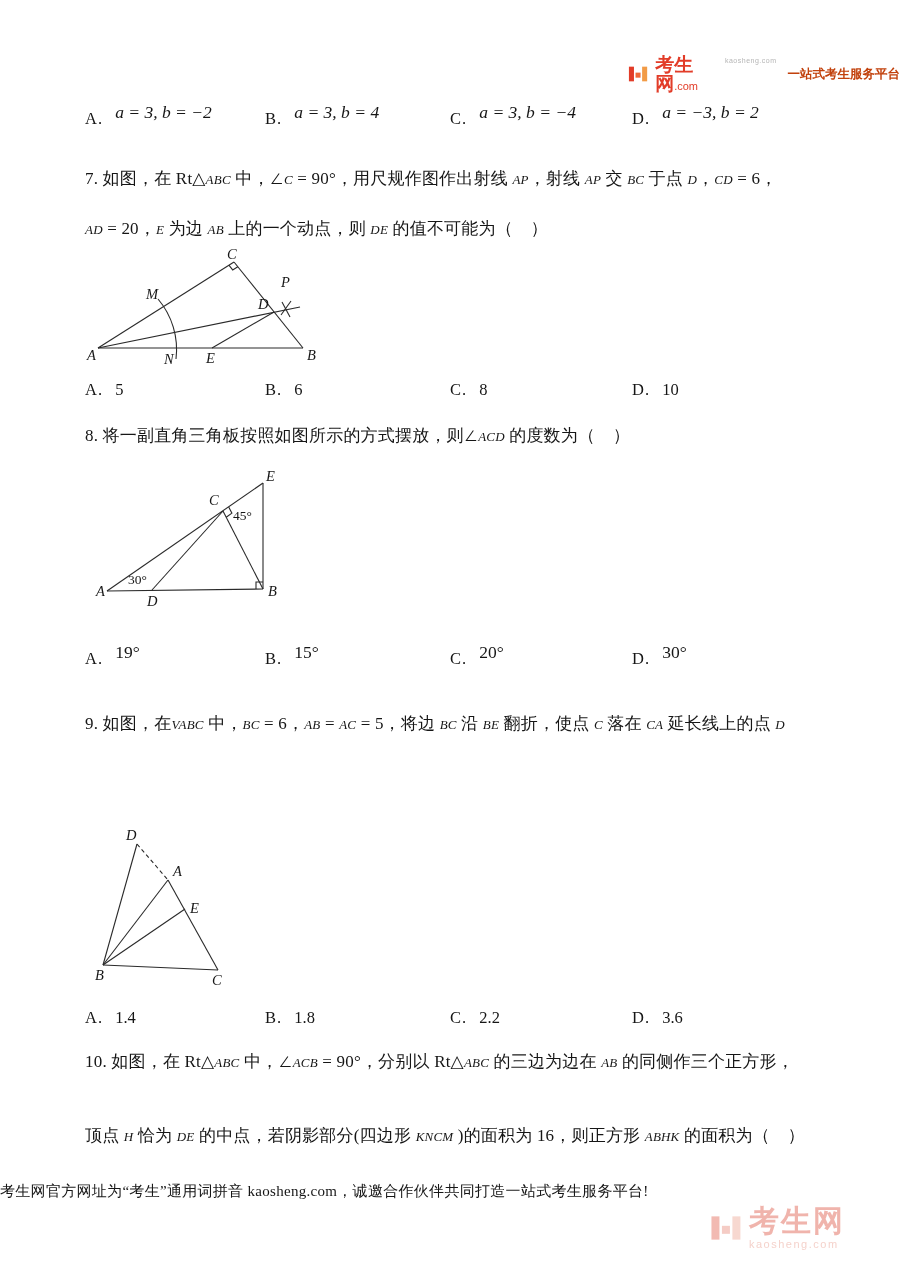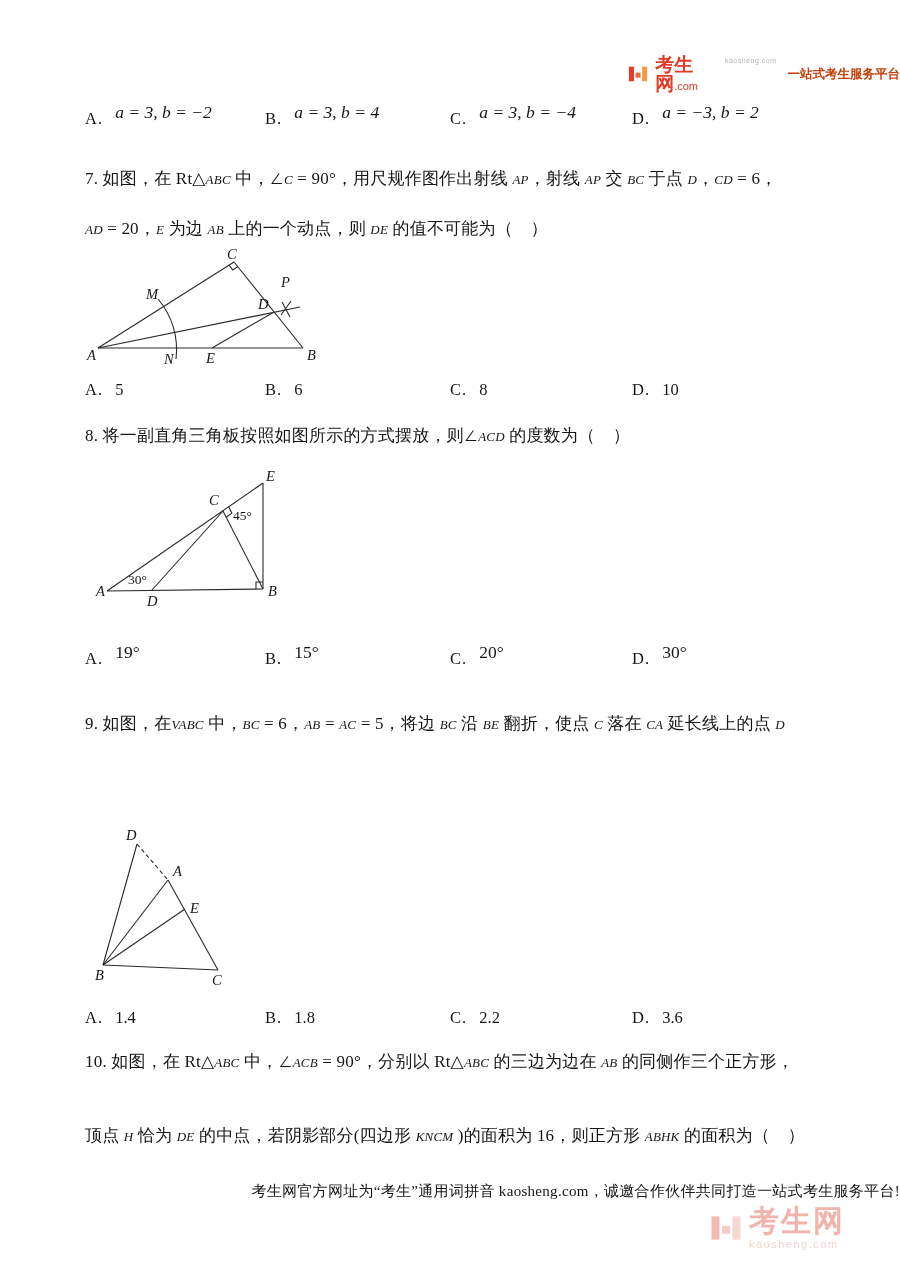--- a/index.html
+++ b/index.html
@@ -26,21 +26,21 @@
   svg.fig text{font-family:"Liberation Serif",serif;font-style:italic;font-size:14.5px;fill:#161616;}
   svg.fig text.ang{font-style:normal;font-size:13.5px;}
   
   .logo{display:flex;align-items:center;gap:7px;}
   .logo-col{display:flex;flex-direction:row;line-height:1;justify-content:space-between;}
   .logo-name{font-family:"Liberation Sans",sans-serif;font-weight:bold;font-size:19px;color:#e23c28;}
   .logo-com{font-family:"Liberation Sans",sans-serif;font-size:11px;color:#e23c28;}
   .logo-sub{font-family:"Liberation Sans",sans-serif;font-size:7px;color:#b5b5b5;margin-top:2px;letter-spacing:0.5px;}
   .logo-tagline{font-family:"Liberation Sans",sans-serif;font-size:12.5px;font-weight:bold;color:#c2410c;margin-left:4px;white-space:nowrap;}
   
-  .footer{left:0;top:1182px;width:900px;text-align:right;font-size:15px;letter-spacing:0.3px;}
+  .footer{left:0;top:1182px;width:900px;text-align:left;font-size:15px;letter-spacing:0.3px;}
   
   .wm{display:flex;align-items:center;gap:7px;}
   .wm-col{display:flex;flex-direction:column;line-height:1;}
   .wm-name{font-family:"Liberation Sans",sans-serif;font-weight:bold;font-size:30px;color:#f0b4ac;letter-spacing:2px;}
   .wm-sub{font-family:"Liberation Sans",sans-serif;font-size:11px;color:#f5d2cb;letter-spacing:1.5px;margin-top:3px;}
 </style>
 </head>
 <body>
 
 <div class="page">

